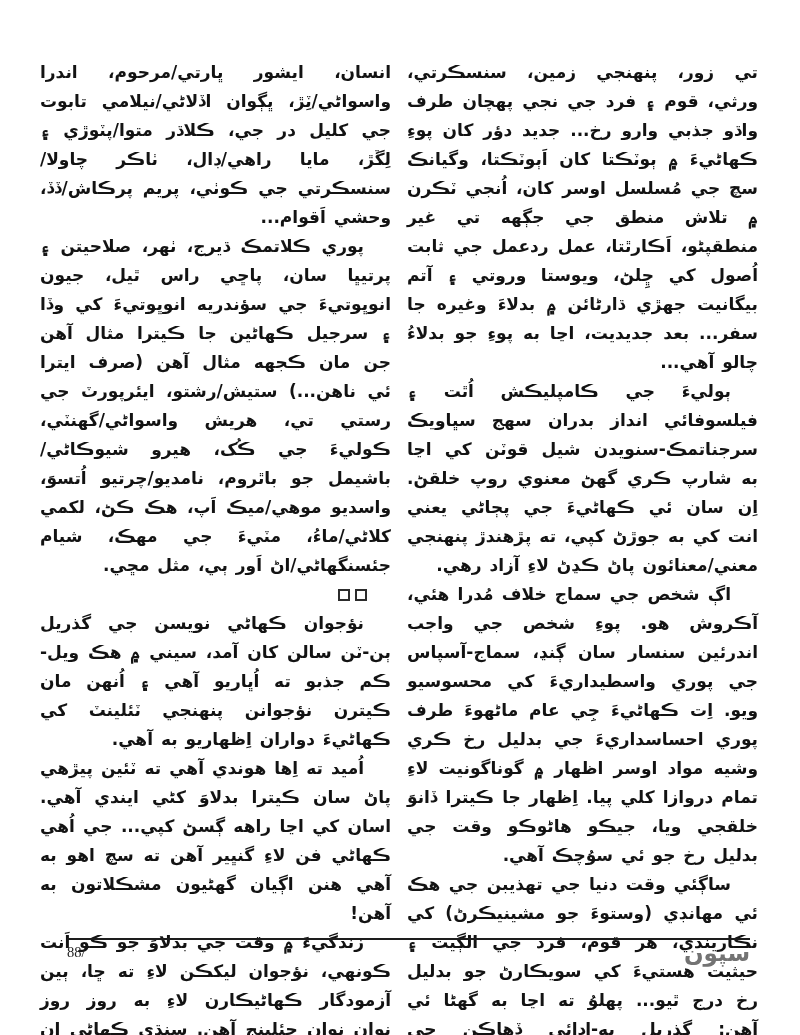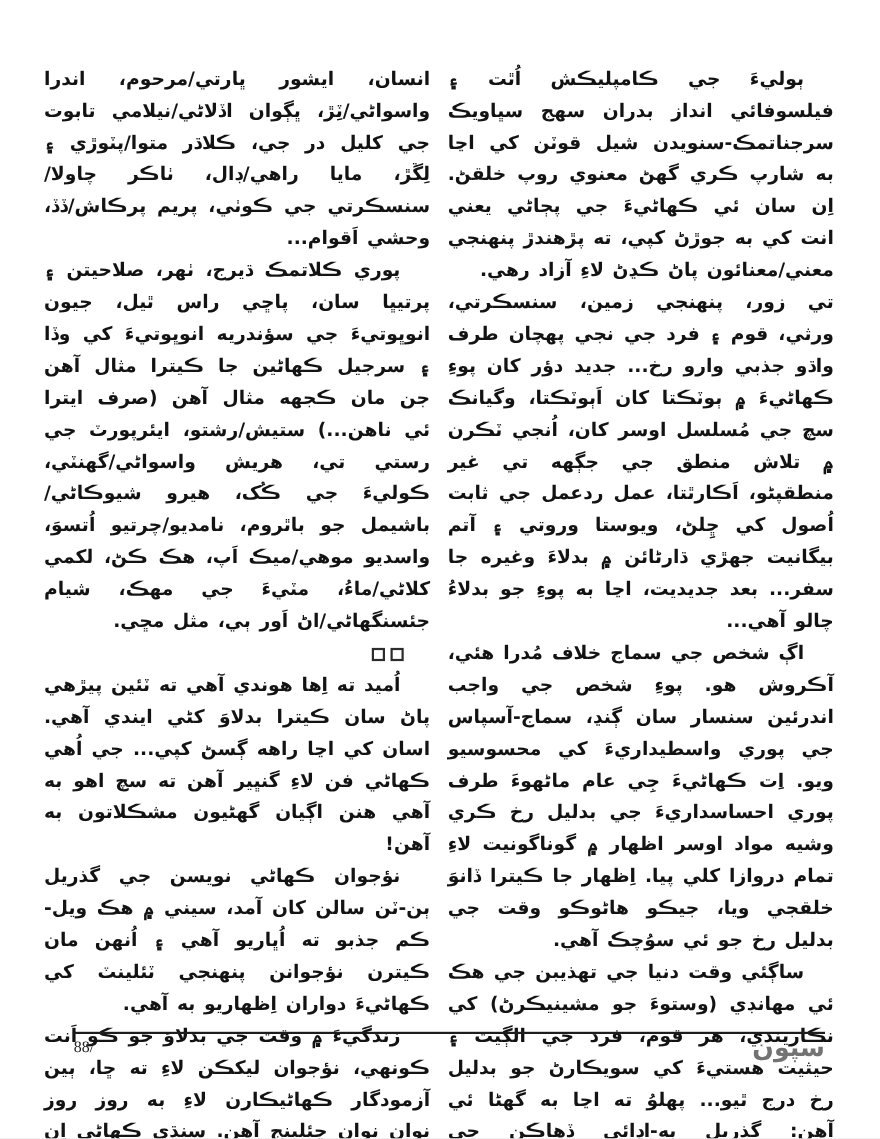--- a/index.html
+++ b/index.html
@@ -80,38 +80,38 @@
   }
 </style>
 </head>
 <body>
 
 <div class="page" dir="rtl">
 
   <div class="columns">
 
     <div class="col">
+      <p class="para">تي زور، پنهنجي زمين، سنسڪرتي، ورثي، قوم ۽ فرد جي نجي پهچان طرف واڌو جذبي وارو رخ... جديد دؤر کان پوءِ ڪهاڻيءَ ۾ ٻوٽڪتا کان اَٻوٽڪتا، وگيانڪ سچ جي مُسلسل اوسر کان، اُنجي ٽڪرن ۾ تلاش منطق جي جڳهه تي غير منطقپڻو، اَڪارٿتا، عمل ردعمل جي ثابت اُصول کي ڇِلڻ، ويوستا وروتي ۽ آتم بيگانيت جهڙي ڌارڻائن ۾ بدلاءَ وغيره جا سفر... بعد جديديت، اڃا به پوءِ جو بدلاءُ چالو آهي...</p>
       <p class="para indent">ٻوليءَ جي ڪامپليڪش اُٿت ۽ فيلسوفائي انداز بدران سهج سڀاويڪ سرجناتمڪ-سنويدن شيل قوٽن کي اڃا به شارپ ڪري گهڻ معنوي روپ خلقڻ. اِن سان ئي ڪهاڻيءَ جي پڄاڻي يعني انت کي به جوڙڻ کپي، ته پڙهندڙ پنهنجي معني/معنائون پاڻ ڪڍڻ لاءِ آزاد رهي.</p>
-      <p class="para">تي زور، پنهنجي زمين، سنسڪرتي، ورثي، قوم ۽ فرد جي نجي پهچان طرف واڌو جذبي وارو رخ... جديد دؤر کان پوءِ ڪهاڻيءَ ۾ ٻوٽڪتا کان اَٻوٽڪتا، وگيانڪ سچ جي مُسلسل اوسر کان، اُنجي ٽڪرن ۾ تلاش منطق جي جڳهه تي غير منطقپڻو، اَڪارٿتا، عمل ردعمل جي ثابت اُصول کي ڇِلڻ، ويوستا وروتي ۽ آتم بيگانيت جهڙي ڌارڻائن ۾ بدلاءَ وغيره جا سفر... بعد جديديت، اڃا به پوءِ جو بدلاءُ چالو آهي...</p>
       <p class="para indent">اڳ شخص جي سماج خلاف مُدرا هئي، آڪروش هو. پوءِ شخص جي واجب اندرئين سنسار سان ڳنڍ، سماج-آسپاس جي پوري واسطيداريءَ کي محسوسيو ويو. اِت ڪهاڻيءَ جِي عام ماڻهوءَ طرف پوري احساسداريءَ جي بدليل رخ ڪري وشيه مواد اوسر اظهار ۾ گوناگونيت لاءِ تمام دروازا کلي پيا. اِظهار جا ڪيترا ڏانوَ خلقجي ويا، جيڪو هاڻوڪو وقت جي بدليل رخ جو ئي سوُچڪ آهي.</p>
       <p class="para indent">ساڳئي وقت دنيا جي تهذيبن جي هڪ ئي مهانڊي (وستوءَ جو مشينيڪرڻ) کي نڪاريندي، هر قوم، فرد جي الڳيت ۽ حيثيت هستيءَ کي سويڪارڻ جو بدليل رخ درج ٿيو... پهلوُ ته اڃا به گهڻا ئي آهن: گذريل ٻه-اڍائي ڏهاڪن جي ڪهاڻيءَ جا...</p>
 
     </div>
 
     <div class="col">
       <p class="para">انسان، ايشور ڀارتي/مرحوم، اندرا واسواڻي/ٽِڙ، ڀڳوان اڏلاڻي/نيلامي تابوت جي کليل در جي، ڪلاڌر متوا/پٽوڙي ۽ لِڱڙ، مايا راهي/ڊال، ٺاڪر چاولا/سنسڪرتي جي ڪوٺي، پريم پرڪاش/ڏڏ، وحشي اَقوام...</p>
       <p class="para indent">پوري ڪلاتمڪ ڌيرج، ٺهر، صلاحيتن ۽ پرتيڀا سان، پاڇي راس ٿيل، جيون انوڀوتيءَ جي سؤندريه انوڀوتيءَ کي وڏا ۽ سرجيل ڪهاڻين جا ڪيترا مثال آهن جن مان ڪجهه مثال آهن (صرف ايترا ئي ناهن...) ستيش/رشتو، ايئرپورٽ جي رستي تي، هريش واسواڻي/گهنٽي، ڪوليءَ جي ڪُک، هيرو شيوڪاڻي/باشيمل جو باٿروم، نامديو/چرتيو اُتسوَ، واسديو موهي/ميڪ اَپ، هڪ ڪڻ، لکمي کلاڻي/ماءُ، مٽيءَ جي مهڪ، شيام جئسنگهاڻي/اڻ اَور ٻي، مثل مڇي.</p>
 
       <div class="divider-row">
         <span class="sq"></span>
         <span class="sq"></span>
       </div>
 
+      <p class="para indent">نؤجوان ڪهاڻي نويسن جي گذريل ٻن-ٽن سالن کان آمد، سيني ۾ هڪ ويل-ڪم جذبو ته اُڀاريو آهي ۽ اُنهن مان ڪيترن نؤجوانن پنهنجي ٽئلينٽ کي ڪهاڻيءَ دواران اِظهاريو به آهي.</p>
       <p class="para indent">اُميد ته اِها هوندي آهي ته ٽئين پيڙهي پاڻ سان ڪيترا بدلاوَ کڻي ايندي آهي. اسان کي اڃا راهه ڳسڻ کپي... جي اُهي ڪهاڻي فن لاءِ گنڀير آهن ته سچ اهو به آهي هنن اڳيان گهڻيون مشڪلاتون به آهن!</p>
-      <p class="para indent">نؤجوان ڪهاڻي نويسن جي گذريل ٻن-ٽن سالن کان آمد، سيني ۾ هڪ ويل-ڪم جذبو ته اُڀاريو آهي ۽ اُنهن مان ڪيترن نؤجوانن پنهنجي ٽئلينٽ کي ڪهاڻيءَ دواران اِظهاريو به آهي.</p>
       <p class="para indent">زندگيءَ ۾ وقت جي بدلاوَ جو ڪو اَنت ڪونهي، نؤجوان ليکڪن لاءِ ته ڇا، ٻين آزمودگار ڪهاڻيڪارن لاءِ به روز روز نوان نوان چئلينج آهن. سنڌي ڪهاڻي اِن بدلاوَ جو شدت سان اِنتظار به ڪندي رهي آهي...</p>
 
     </div>
 
   </div>
 
   <div class="footer">
     <div class="rule"></div>
     <div class="footer-row">
       <span class="mag">سپون</span>

